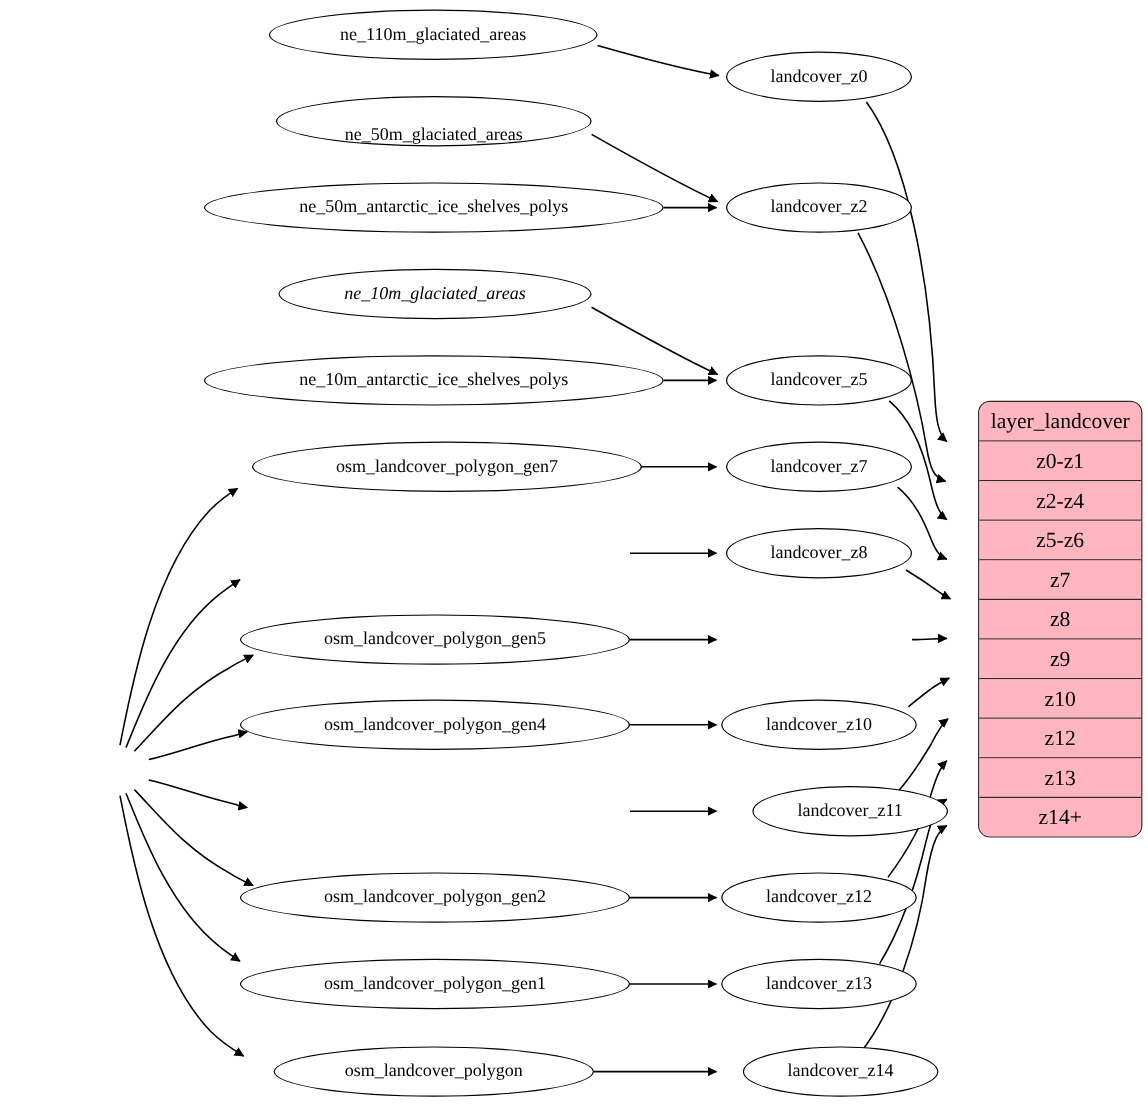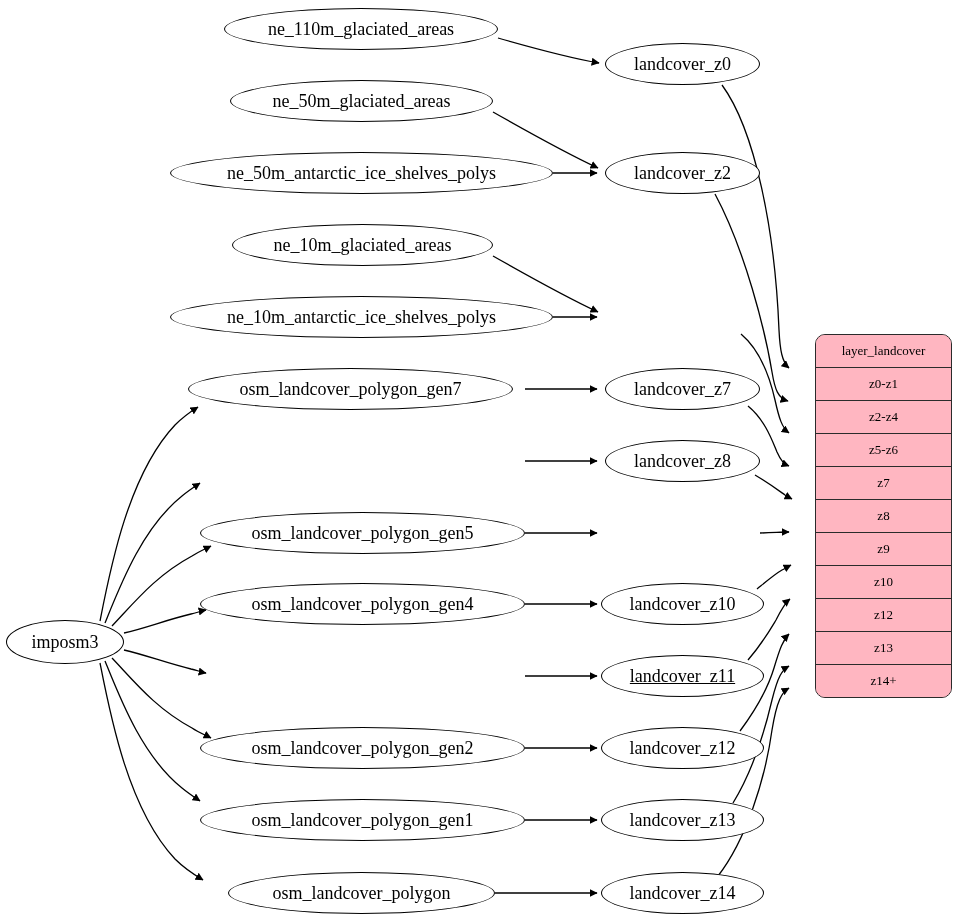--- a/index.html
+++ b/index.html
@@ -26,21 +26,21 @@
   .node-ellipse {
     position: absolute;
     box-sizing: border-box;
     border: 1.2px solid #000000;
     border-radius: 50%;
     background: #ffffff;
     display: flex;
     align-items: center;
     justify-content: center;
     color: #000000;
-    font-size: 18px;
+    font-size: 15px;
     line-height: 1;
     white-space: nowrap;
     z-index: 3;
   }
   #record-table {
     position: absolute;
     box-sizing: border-box;
     border: 1.4px solid #2b2b2b;
     border-radius: 10px;
     background: #ffb6c1;
@@ -48,21 +48,21 @@
     z-index: 3;
     display: flex;
     flex-direction: column;
   }
   #record-table .rec-row {
     box-sizing: border-box;
     flex: 1 1 0;
     display: flex;
     align-items: center;
     justify-content: center;
-    font-size: 13px;
+    font-size: 18px;
     color: #000000;
     border-bottom: 1.4px solid #2b2b2b;
     white-space: nowrap;
     background: #ffb6c1;
   }
   #record-table .rec-row:last-child {
     border-bottom: none;
     text-align: right;
   }
 </style>
@@ -114,41 +114,38 @@
       <path d="M 740,731 C 757,708 768,688 774,668 C 780,648 783,640 789,634"></path>
       <path d="M 733,803 C 752,772 765,730 772,700 C 778,676 782,670 789,666"></path>
       <path d="M 718,876 C 746,840 765,780 772,730 C 777,700 782,692 789,688"></path>
     </g>
   </svg>
 
   <div class="node-ellipse" style="left:224px; top:8px; width:274px; height:42px;">
     <span>ne_110m_glaciated_areas</span>
   </div>
 
-  <div class="node-ellipse" style="left:230px; top:80px; width:263px; height:42px;">
+  <div class="node-ellipse" style="left:230px; top:80px; width:263px; height:42px;align-items:flex-end;">
     <span>ne_50m_glaciated_areas</span>
   </div>
 
   <div class="node-ellipse" style="left:170px; top:152px; width:383px; height:42px;">
     <span>ne_50m_antarctic_ice_shelves_polys</span>
   </div>
 
-  <div class="node-ellipse" style="left:232px; top:224px; width:261px; height:42px;">
+  <div class="node-ellipse" style="left:232px; top:224px; width:261px; height:42px;font-style:italic;">
     <span>ne_10m_glaciated_areas</span>
   </div>
 
   <div class="node-ellipse" style="left:170px; top:296px; width:383px; height:42px;">
     <span>ne_10m_antarctic_ice_shelves_polys</span>
   </div>
 
-  <div class="node-ellipse" style="left:6px; top:620px; width:118px; height:44px;">
-    <span>imposm3</span>
-  </div>
-
-  <div class="node-ellipse" style="left:188px; top:368px; width:325px; height:42px;">
+
+  <div class="node-ellipse" style="left:210px; top:368px; width:325px; height:42px;">
     <span>osm_landcover_polygon_gen7</span>
   </div>
 
 
   <div class="node-ellipse" style="left:200px; top:512px; width:325px; height:42px;">
     <span>osm_landcover_polygon_gen5</span>
   </div>
 
   <div class="node-ellipse" style="left:200px; top:583px; width:325px; height:42px;">
     <span>osm_landcover_polygon_gen4</span>
@@ -168,47 +165,50 @@
   </div>
 
   <div class="node-ellipse" style="left:605px; top:43px; width:155px; height:42px;justify-content:center;">
     <span>landcover_z0</span>
   </div>
 
   <div class="node-ellipse" style="left:605px; top:152px; width:155px; height:42px;align-items:center;">
     <span>landcover_z2</span>
   </div>
 
+  <div class="node-ellipse" style="left:605px; top:296px; width:155px; height:42px;">
+    <span>landcover_z5</span>
+  </div>
 
   <div class="node-ellipse" style="left:605px; top:368px; width:155px; height:42px;">
     <span>landcover_z7</span>
   </div>
 
   <div class="node-ellipse" style="left:605px; top:440px; width:155px; height:42px;">
     <span>landcover_z8</span>
   </div>
 
 
   <div class="node-ellipse" style="left:601px; top:583px; width:163px; height:42px;">
     <span>landcover_z10</span>
   </div>
 
-  <div class="node-ellipse" style="left:601px; top:655px; width:163px; height:42px;text-decoration:underline;">
+  <div class="node-ellipse" style="left:627px; top:655px; width:163px; height:42px;">
     <span>landcover_z11</span>
   </div>
 
   <div class="node-ellipse" style="left:601px; top:727px; width:163px; height:42px;">
     <span>landcover_z12</span>
   </div>
 
   <div class="node-ellipse" style="left:601px; top:799px; width:163px; height:42px;">
     <span>landcover_z13</span>
   </div>
 
-  <div class="node-ellipse" style="left:601px; top:872px; width:163px; height:42px;align-items:center;">
+  <div class="node-ellipse" style="left:619px; top:872px; width:163px; height:42px;align-items:center;">
     <span>landcover_z14</span>
   </div>
 
   <div id="record-table" style="left:815px; top:334px; width:137px; height:364px;">
     <div class="rec-row">layer_landcover</div>
     <div class="rec-row">z0-z1</div>
     <div class="rec-row">z2-z4</div>
     <div class="rec-row">z5-z6</div>
     <div class="rec-row">z7</div>
     <div class="rec-row">z8</div>

